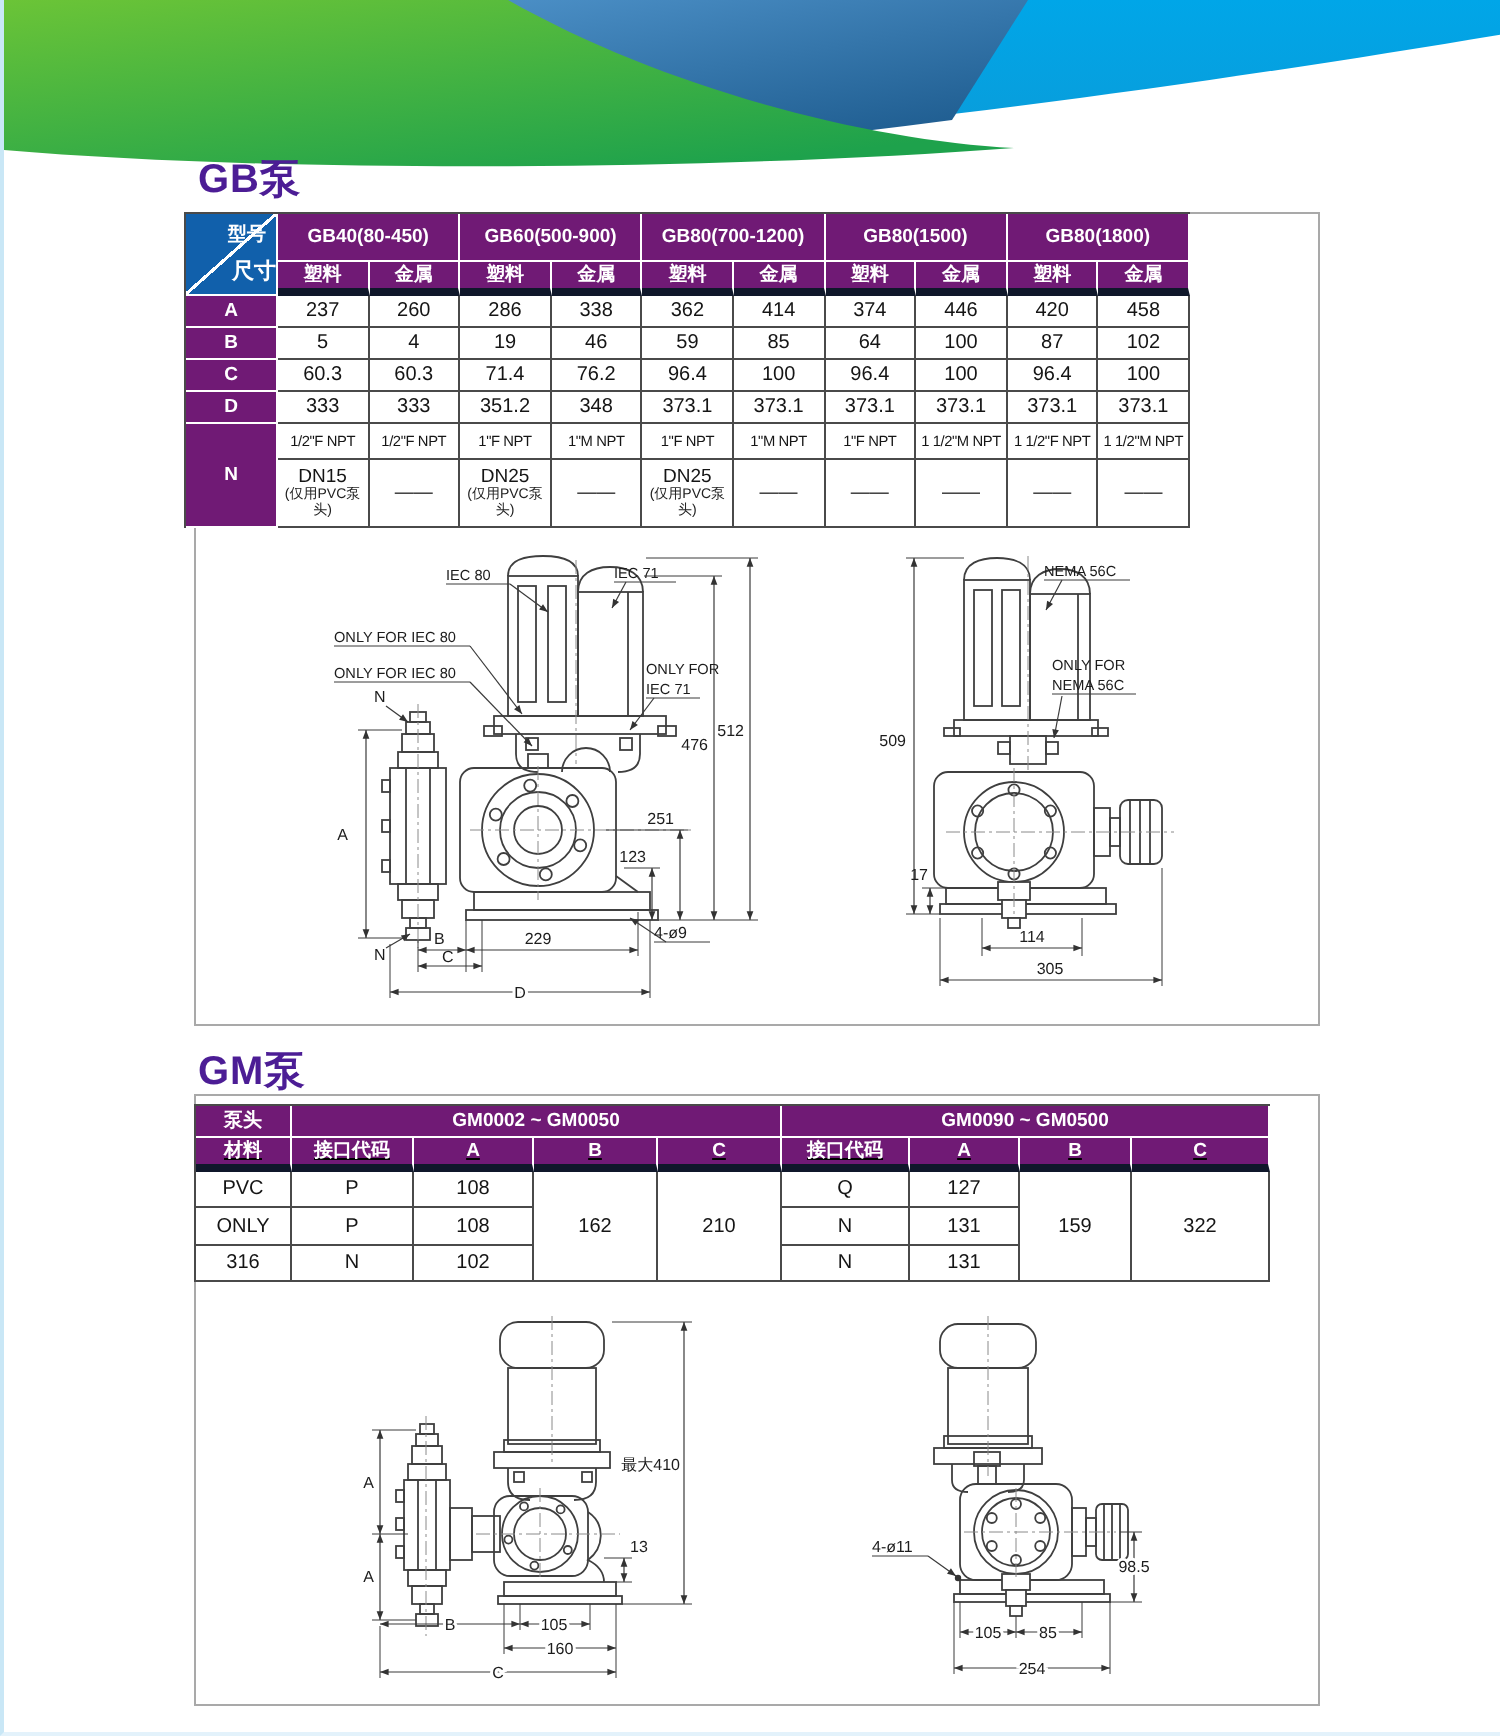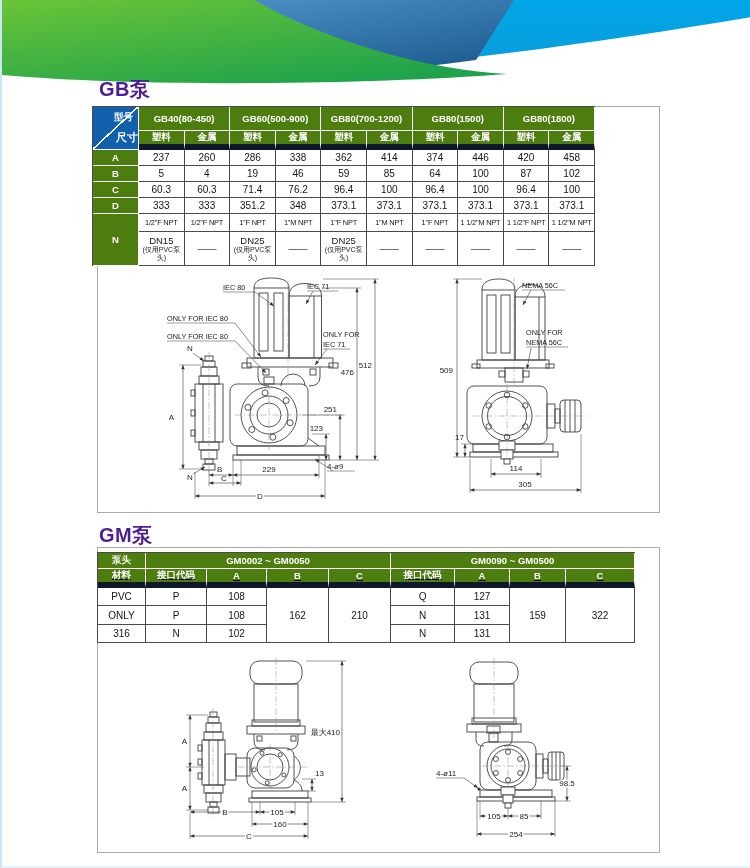--- a/index.html
+++ b/index.html
@@ -12,23 +12,23 @@
   #gm-title{left:97px;top:522px;}
   .frame{position:absolute;border:1px solid #a9a9a9;z-index:1;background:transparent;}
   #gb-frame{left:95px;top:106px;width:561px;height:405px;}
   #gm-frame{left:95px;top:547px;width:561px;height:304px;}
 
   table.dimtable{position:absolute;border-collapse:separate;border-spacing:0;table-layout:fixed;
       z-index:2;background:#fff;border-top:1px solid #4a4a4a;border-left:1px solid #4a4a4a;}
   #gb-table{left:90px;top:106px;width:502px;}
   #gm-table{left:95px;top:552px;width:537px;}
   .dimtable th,.dimtable td{padding:0;margin:0;text-align:center;vertical-align:middle;overflow:hidden;}
-  .hblue{background:#4d7c0f;color:#fff;font-size:9.5px;font-weight:bold;
+  .hblue{background:#701a75;color:#fff;font-size:9.5px;font-weight:bold;
       border-right:1px solid #fff;border-bottom:1px solid #fff;}
-  .hblue.hdark{border-bottom:6px solid #0f172a;}
+  .hblue.hdark{border-bottom:4px solid #0f172a;}
   .cell{background:#fff;color:#151515;font-size:10px;
       border-right:1px solid #4a4a4a;border-bottom:1px solid #4a4a4a;}
   tr.rh1{height:24px;} tr.rh2{height:17px;} tr.rb{height:16px;}
   tr.rnpt{height:18px;} tr.rdn{height:34px;}
   tr.gh1{height:16px;} tr.gh2{height:17px;text-decoration:underline;} tr.gb1{height:18px;} tr.gb2{height:19px;} tr.gb3{height:18px;}
   .nptcell{font-size:7.4px;letter-spacing:-0.2px;}
   .dnmain{display:block;font-size:9.5px;line-height:11px;}
   .dnnote{display:block;font-size:7px;line-height:8px;color:#222;}
   th.corner{position:relative;background-color:#1160ab;
      background-image:linear-gradient(to bottom right,rgba(0,0,0,0) calc(50% - 0.8px),

